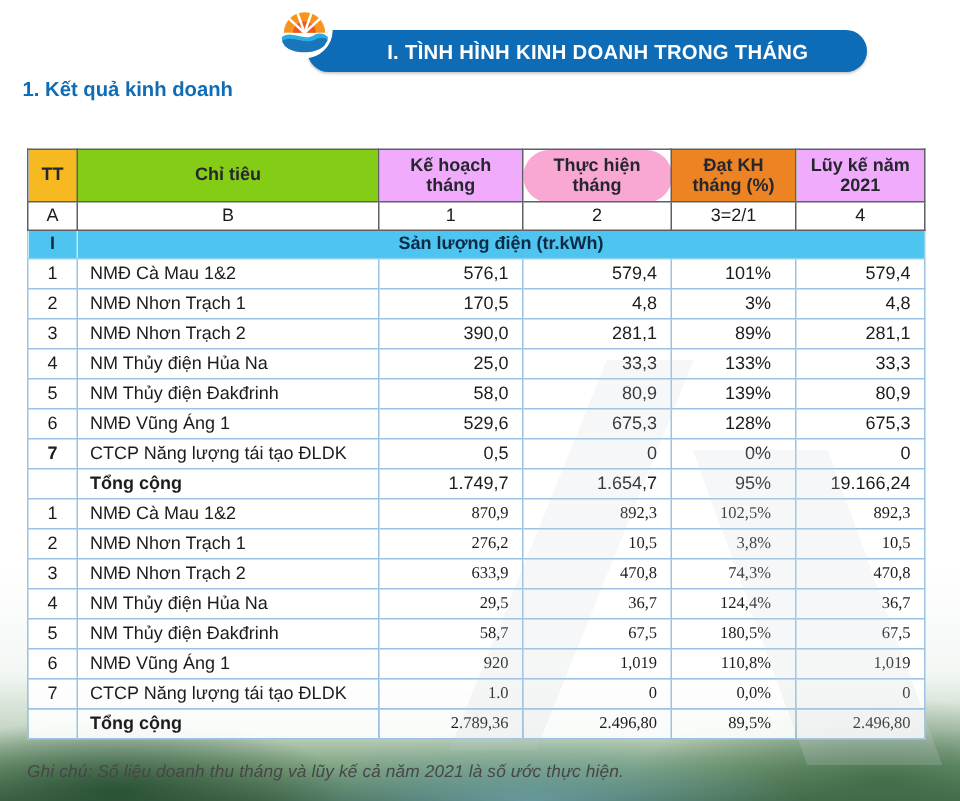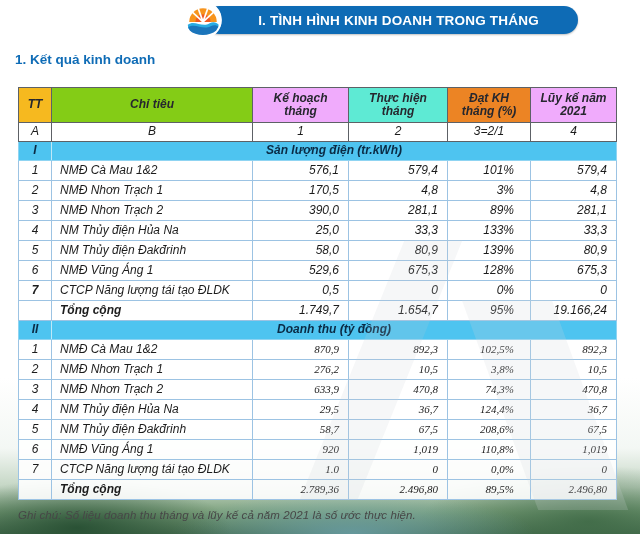--- a/index.html
+++ b/index.html
@@ -22,31 +22,31 @@
         rgba(176,200,176,.75) 70%,
         rgba(118,156,118,.95) 86%,
         rgba(74,112,82,1) 100%);
   }
   
   .wm{position:absolute;z-index:6;pointer-events:none;background:rgba(196,205,210,.16);}
   .wm1{left:352px;top:240px;width:58px;height:260px;transform:skewX(-22deg);}
   .wm2{left:500px;top:300px;width:90px;height:210px;transform:skewX(20deg);background:rgba(210,216,220,.20);}
   
   .pill{
-    position:absolute;left:205px;top:6px;width:373px;height:28px;z-index:3;
+    position:absolute;left:205px;top:20px;width:373px;height:28px;z-index:3;
     border-radius:15px;display:flex;align-items:center;justify-content:center;
     box-shadow:0 1px 2px rgba(0,0,0,.25);
     text-align:right;
   }
   .pill-text{color:#ffffff;font-weight:bold;font-size:13.5px;letter-spacing:.2px;padding-left:14px;}
   .logo{position:absolute;left:184px;top:1px;width:38px;height:38px;z-index:4;}
   
   .sec-title{position:absolute;left:15px;top:52px;font-size:13.5px;font-weight:bold;z-index:3;}
   
-  .tbl-wrap{position:absolute;left:18px;top:87px;z-index:5;font-style:italic;}
+  .tbl-wrap{position:absolute;left:18px;top:99px;z-index:5;}
   table{border-collapse:collapse;table-layout:fixed;width:599px;border:1px solid #5d6b77;}
   td,th{
     border:1px solid #9cc3e3;font-size:12px;font-weight:normal;
     padding:0 6px;height:19px;line-height:1.12;color:#1c1c1c;
     background:rgba(255,255,255,.90);overflow:hidden;white-space:nowrap;
   }
   tr.head-row th{
     font-weight:bold;color:#26272e;text-align:center;white-space:pre-line;
     height:34px;border-color:#5d6166;font-size:12px;
   }
@@ -106,21 +106,21 @@
       <col style="width:99px">
         <col style="width:83px">
         <col style="width:86px">
     </colgroup>
     <thead>
         <tr class="head-row">
           <th style="background: rgb(246, 185, 31);">TT</th>
           <th style="background: #84cc16;">Chỉ tiêu</th>
           <th style="background: #f0abfc;">Kế hoạch
 tháng</th>
-          <th style="background: #5eead4;">Thực hiện
+          <th style="background: #f9a8d4; border-radius: 17px;">Thực hiện
 tháng</th>
           <th style="background: rgb(236, 132, 36);">Đạt KH
 tháng (%)</th>
           <th style="background: #f0abfc;">Lũy kế năm
 2021</th>
         </tr>
         <tr class="code-row">
           <td>A</td>
           <td>B</td>
           <td>1</td>
@@ -191,24 +191,20 @@
           <td class="c-num">0</td>
         </tr>
         <tr class="total-row">
           <td class="c-tt"></td>
           <td class="c-name">Tổng cộng</td>
           <td class="c-num">1.749,7</td>
           <td class="c-num">1.654,7</td>
           <td class="c-pct">95%</td>
           <td class="c-num">19.166,24</td>
         </tr>
-        <tr class="section-row">
-          <td>II</td>
-          <td colspan="5">Doanh thu (tỷ đồng)</td>
-        </tr>
         <tr class="data-row">
           <td class="c-tt">1</td>
           <td class="c-name">NMĐ Cà Mau 1&amp;2</td>
           <td class="c-num serif">870,9</td>
           <td class="c-num serif">892,3</td>
           <td class="c-pct serif">102,5%</td>
           <td class="c-num serif">892,3</td>
         </tr>
         <tr class="data-row">
           <td class="c-tt">2</td>
@@ -232,21 +228,21 @@
           <td class="c-num serif">29,5</td>
           <td class="c-num serif">36,7</td>
           <td class="c-pct serif">124,4%</td>
           <td class="c-num serif">36,7</td>
         </tr>
         <tr class="data-row">
           <td class="c-tt">5</td>
           <td class="c-name">NM Thủy điện Đakđrinh</td>
           <td class="c-num serif">58,7</td>
           <td class="c-num serif">67,5</td>
-          <td class="c-pct serif">208,6%</td>
+          <td class="c-pct serif">180,5%</td>
           <td class="c-num serif">67,5</td>
         </tr>
         <tr class="data-row">
           <td class="c-tt">6</td>
           <td class="c-name">NMĐ Vũng Áng 1</td>
           <td class="c-num serif">920</td>
           <td class="c-num serif">1,019</td>
           <td class="c-pct serif">110,8%</td>
           <td class="c-num serif">1,019</td>
         </tr>

